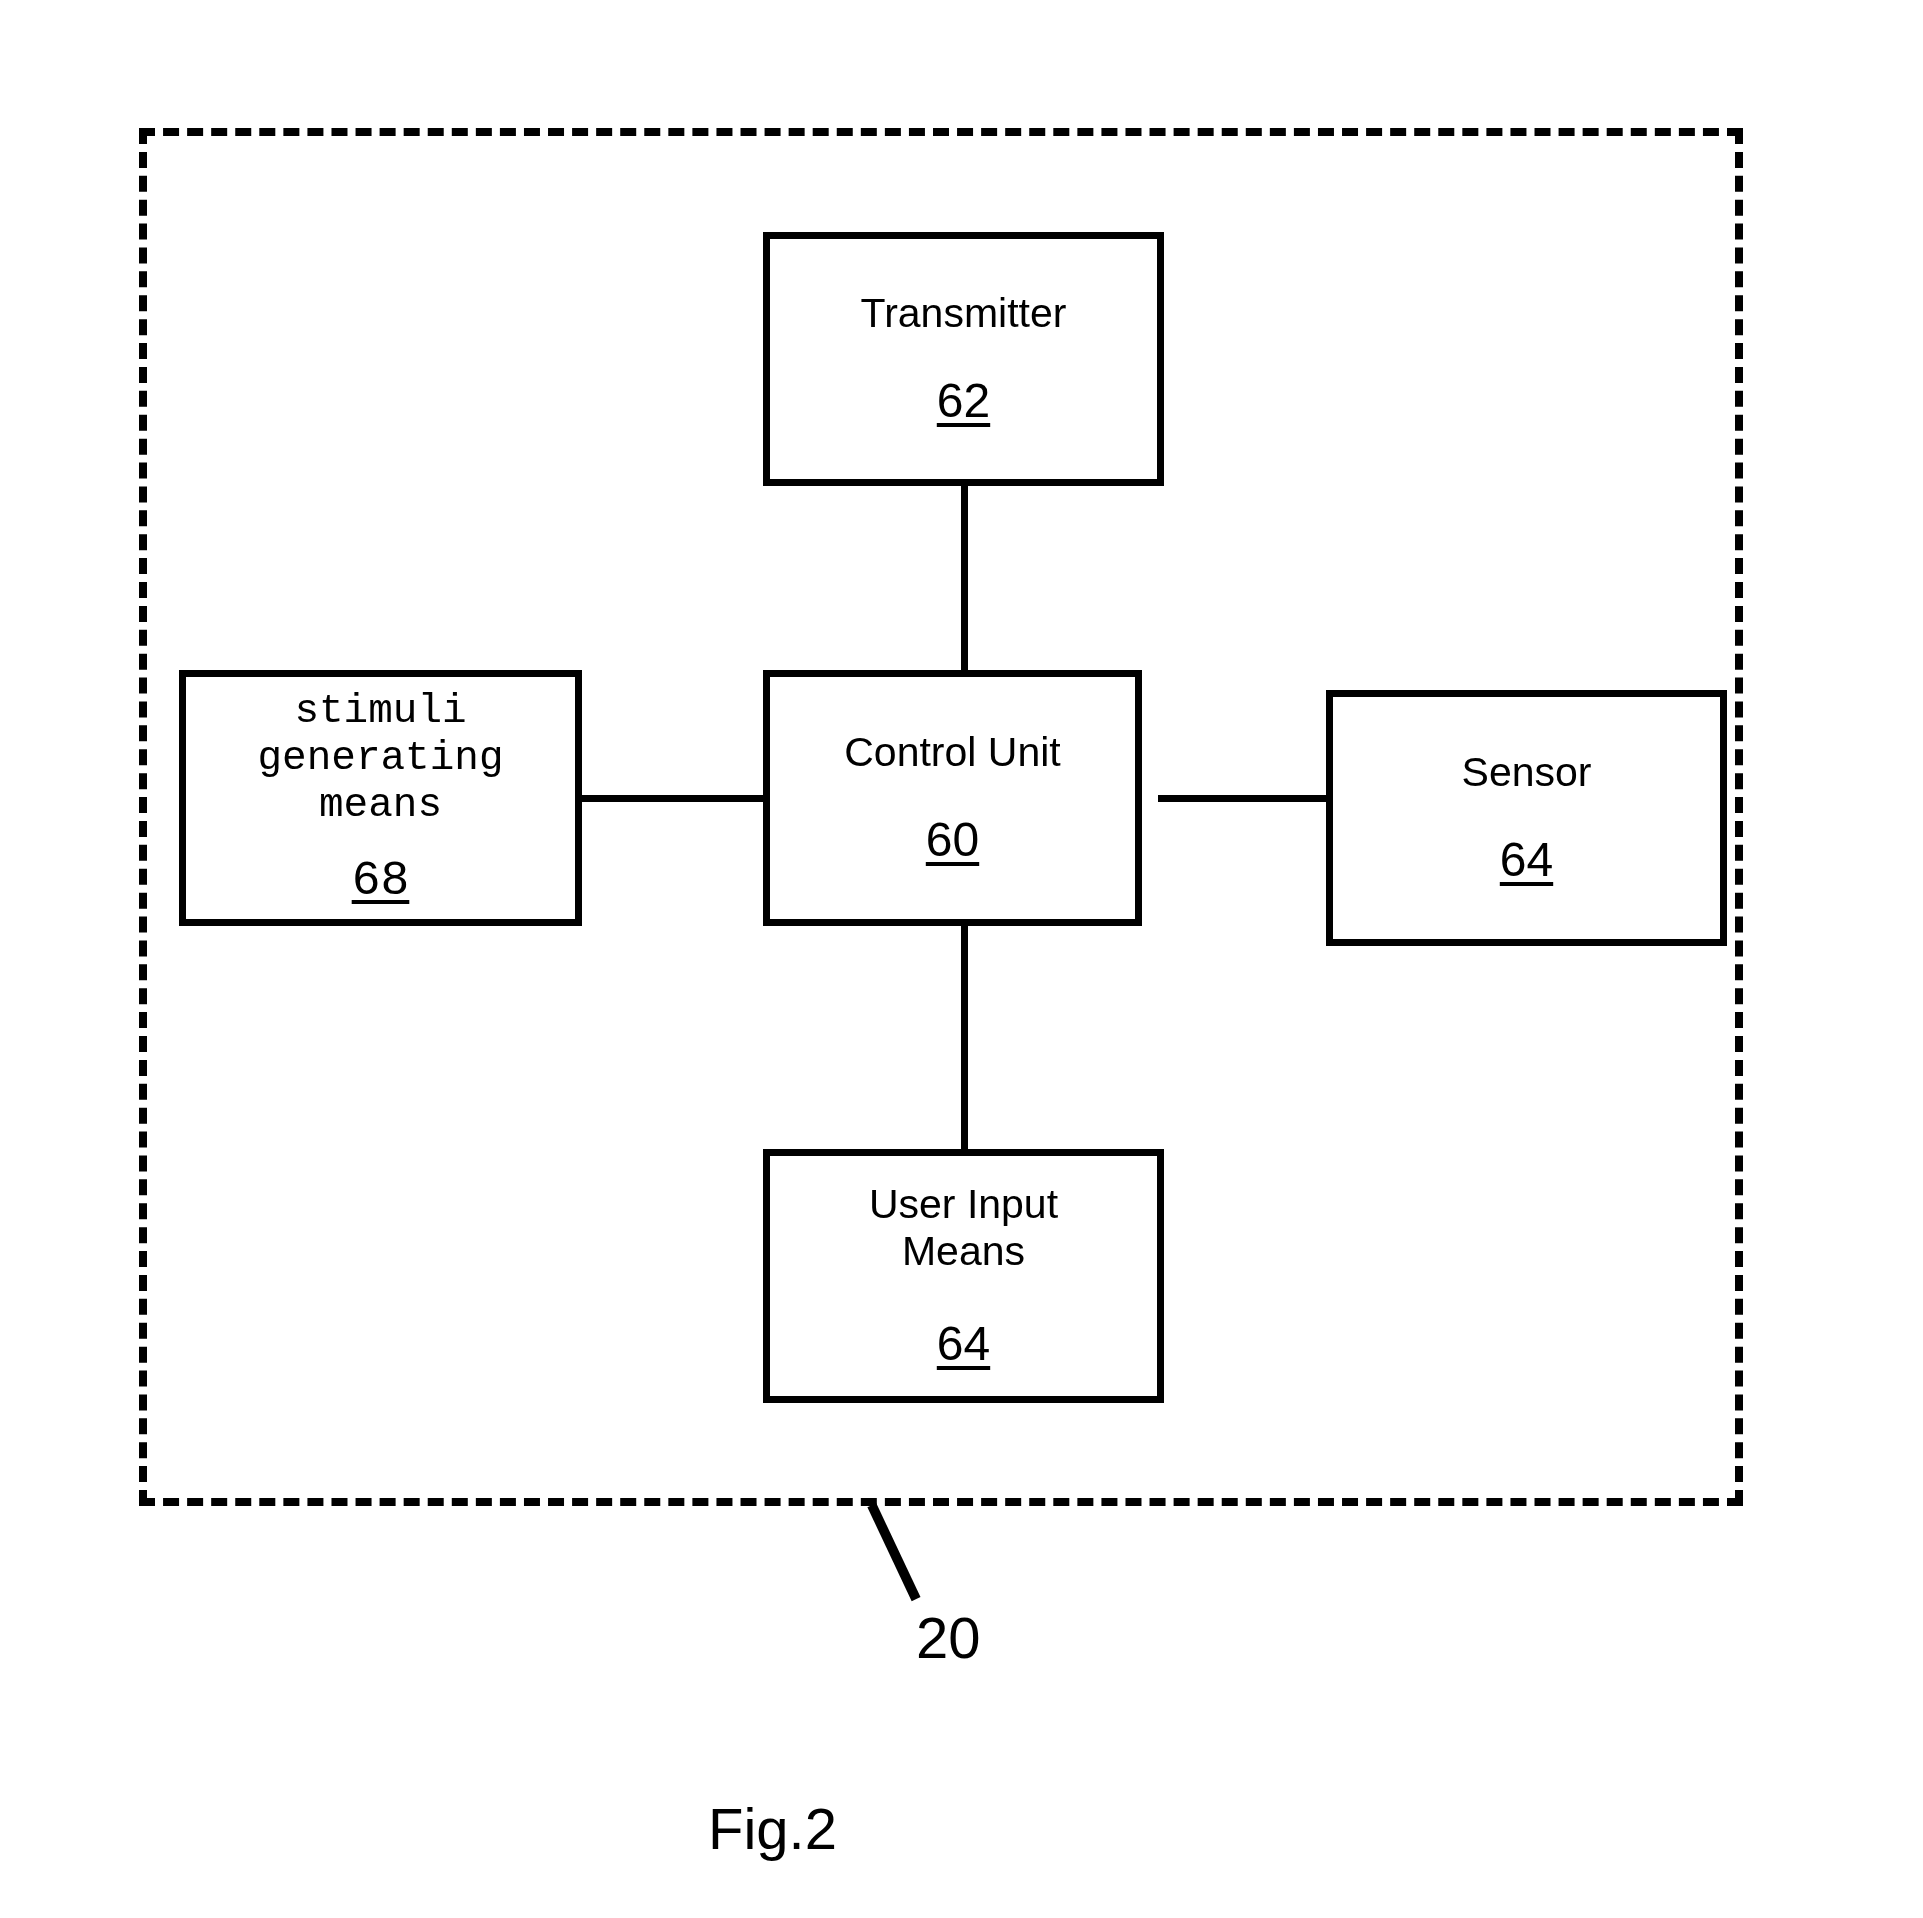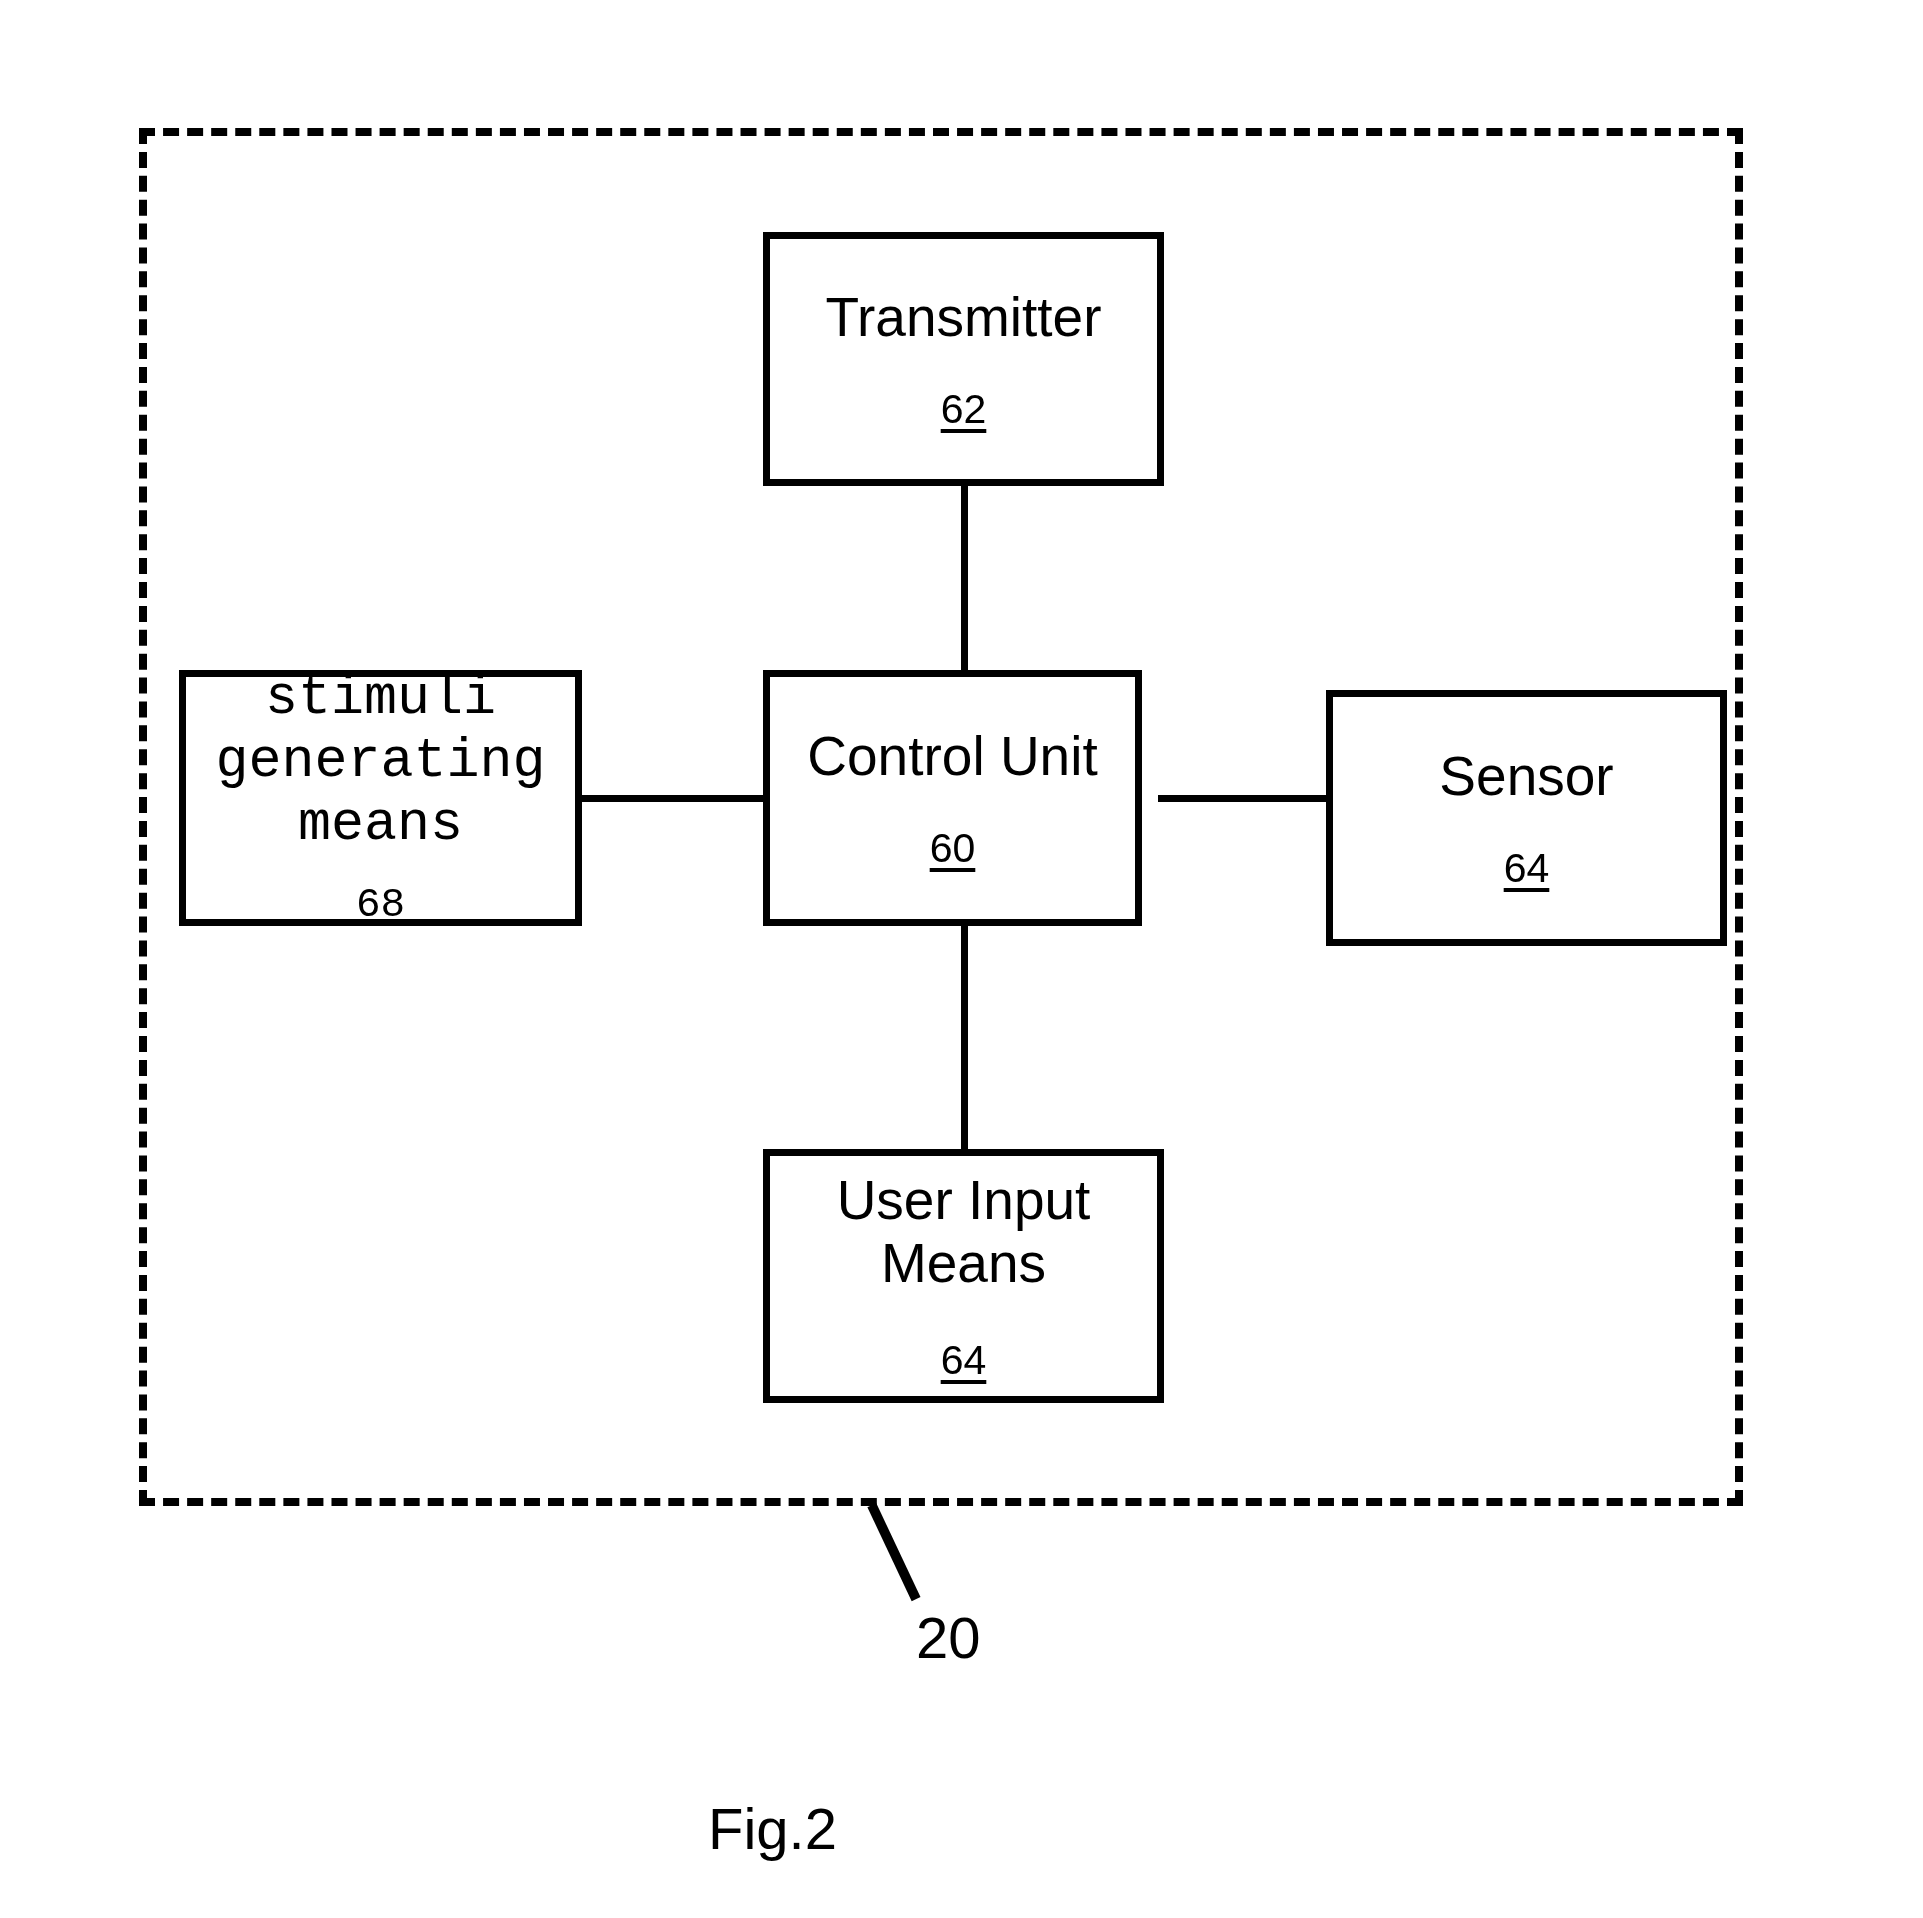--- a/index.html
+++ b/index.html
@@ -37,28 +37,28 @@
     border: 7px solid #000000;
     background: #ffffff;
     display: flex;
     flex-direction: column;
     align-items: center;
     justify-content: center;
     text-align: center;
     z-index: 3;
   }
   .block .block-label {
-    font-size: 55px;
+    font-size: 41px;
     line-height: 1.14;
     letter-spacing: 0px;
     white-space: pre-line;
     color: #000000;
   }
   .block .block-ref {
-    font-size: 41px;
+    font-size: 48px;
     line-height: 1.1;
     color: #000000;
     text-decoration: underline;
     text-underline-offset: 6.2px;
     text-decoration-thickness: 3.5px;
   }
   
   .block .block-ref.gap-lg { margin-top: 39px; }
   .block .block-ref.gap-md { margin-top: 32px; }
   .block .block-ref.gap-sm { margin-top: 26.5px; }

